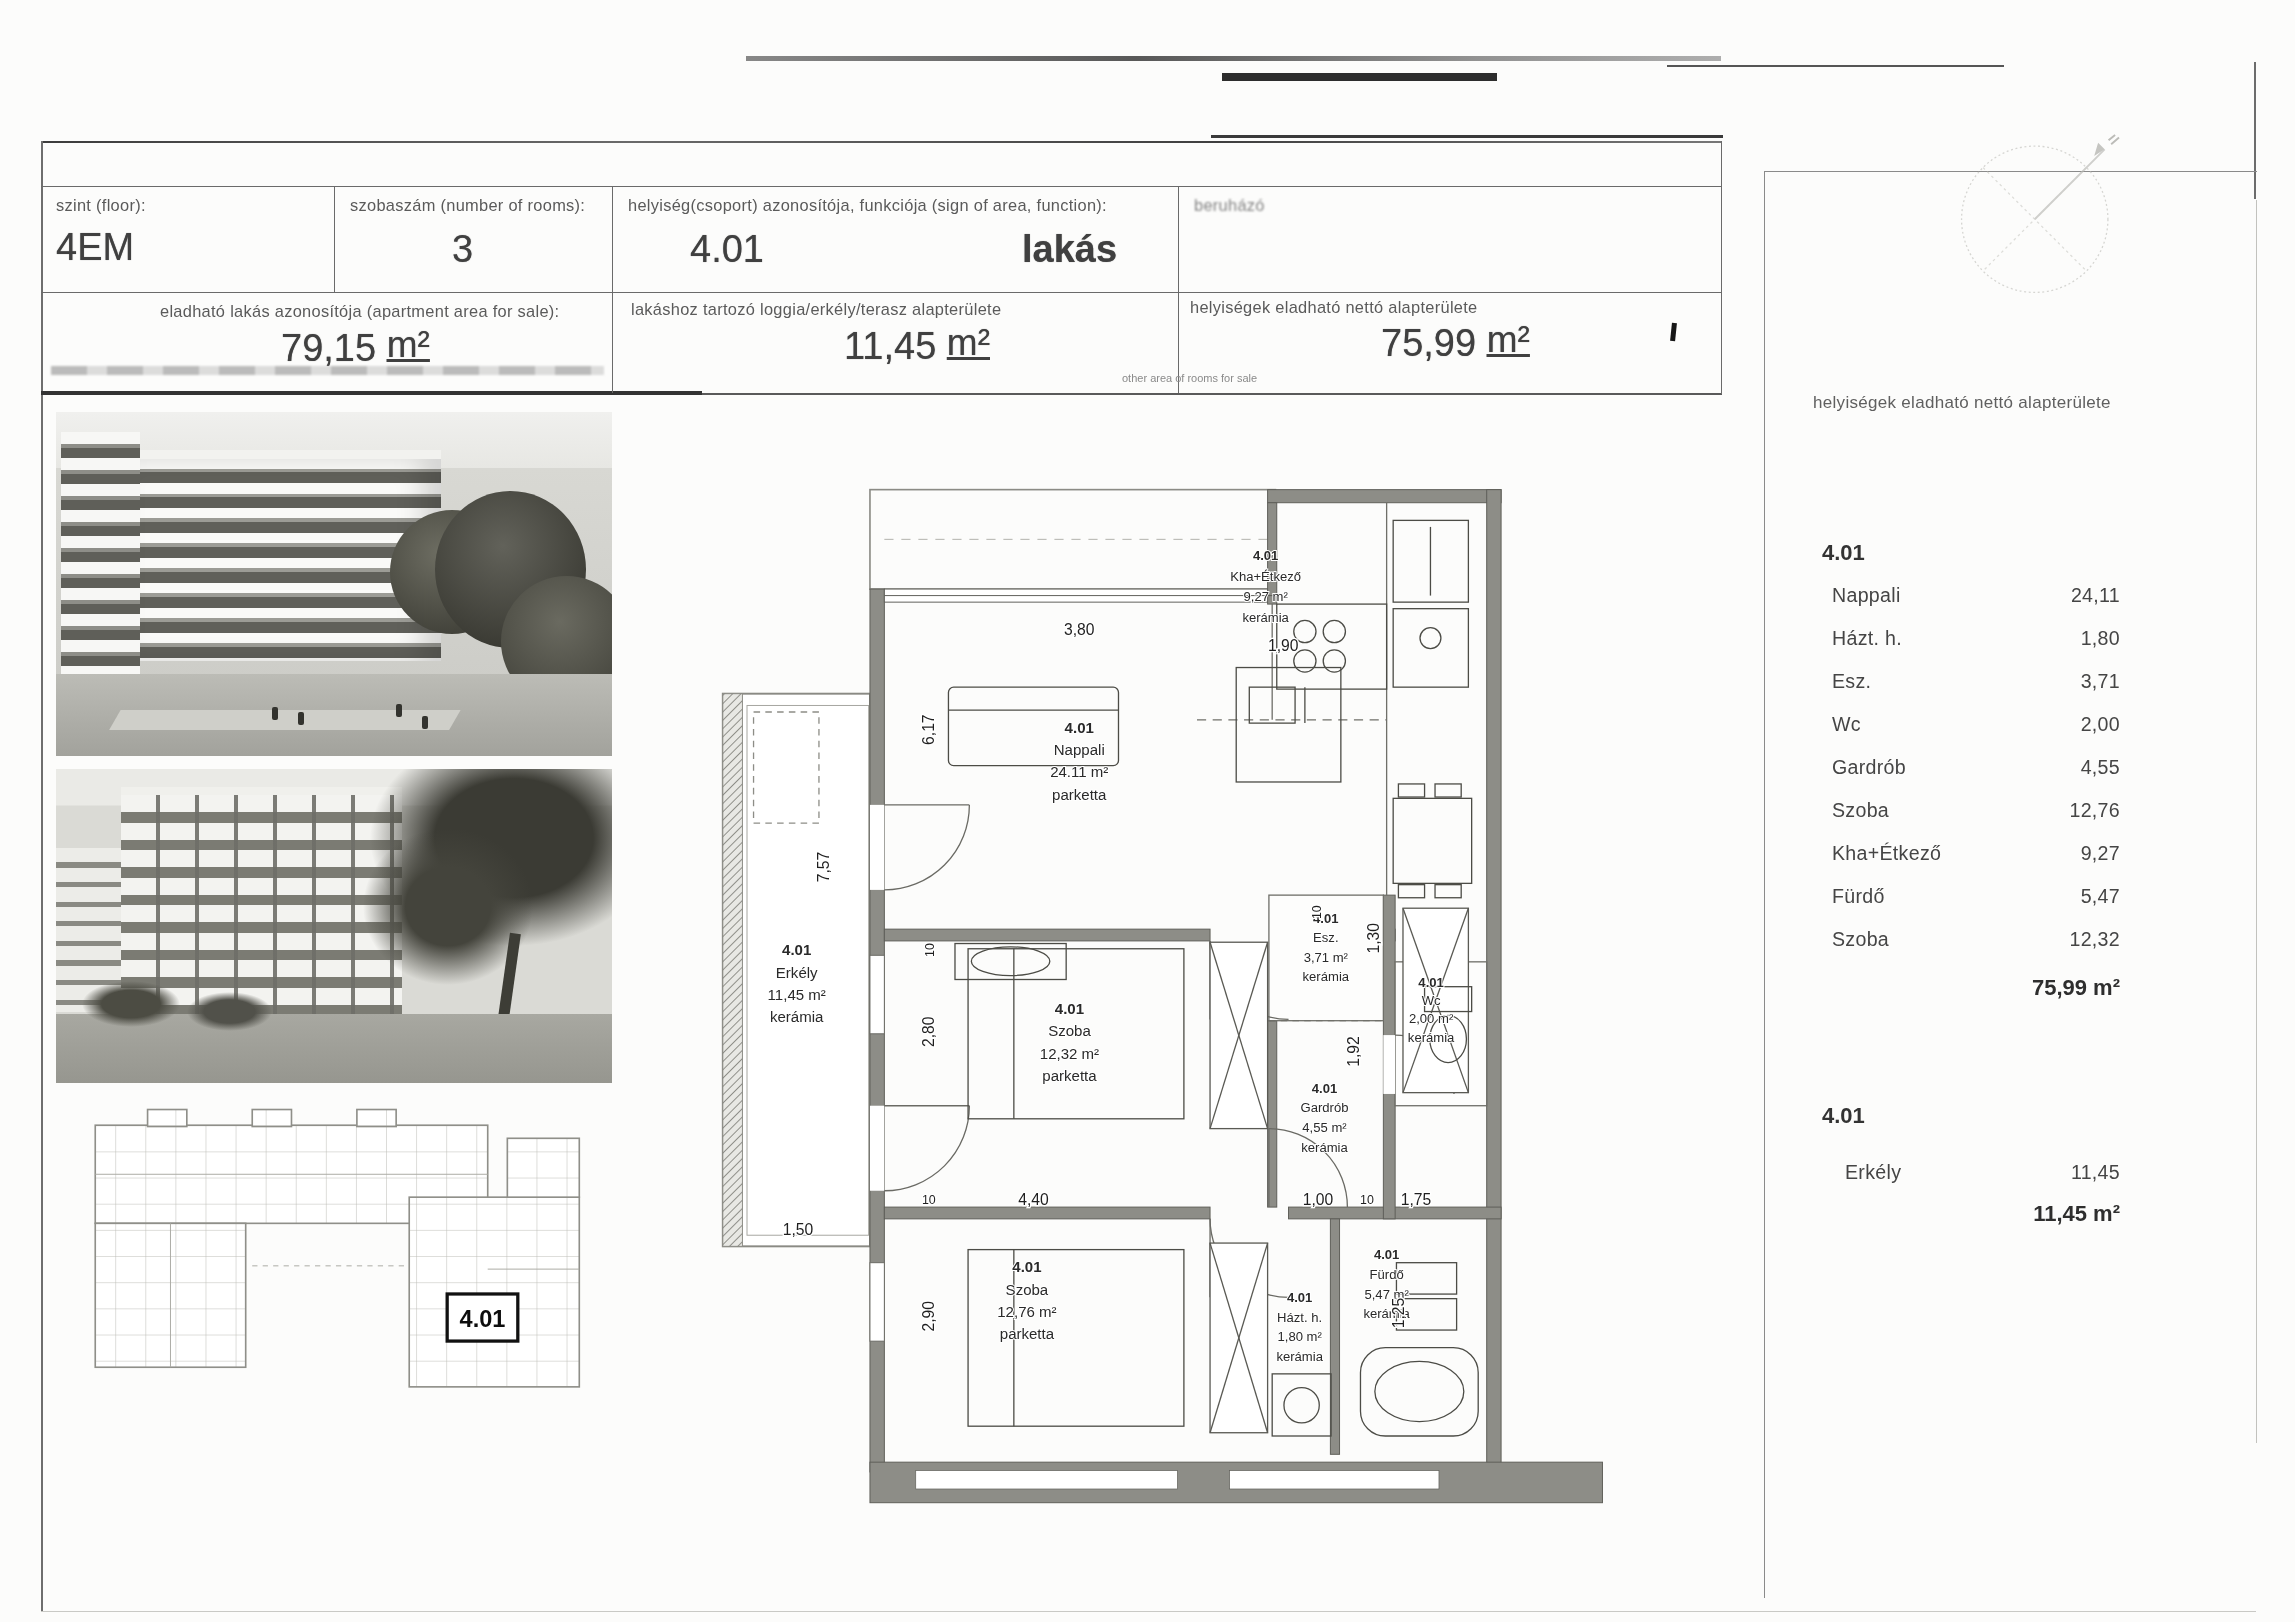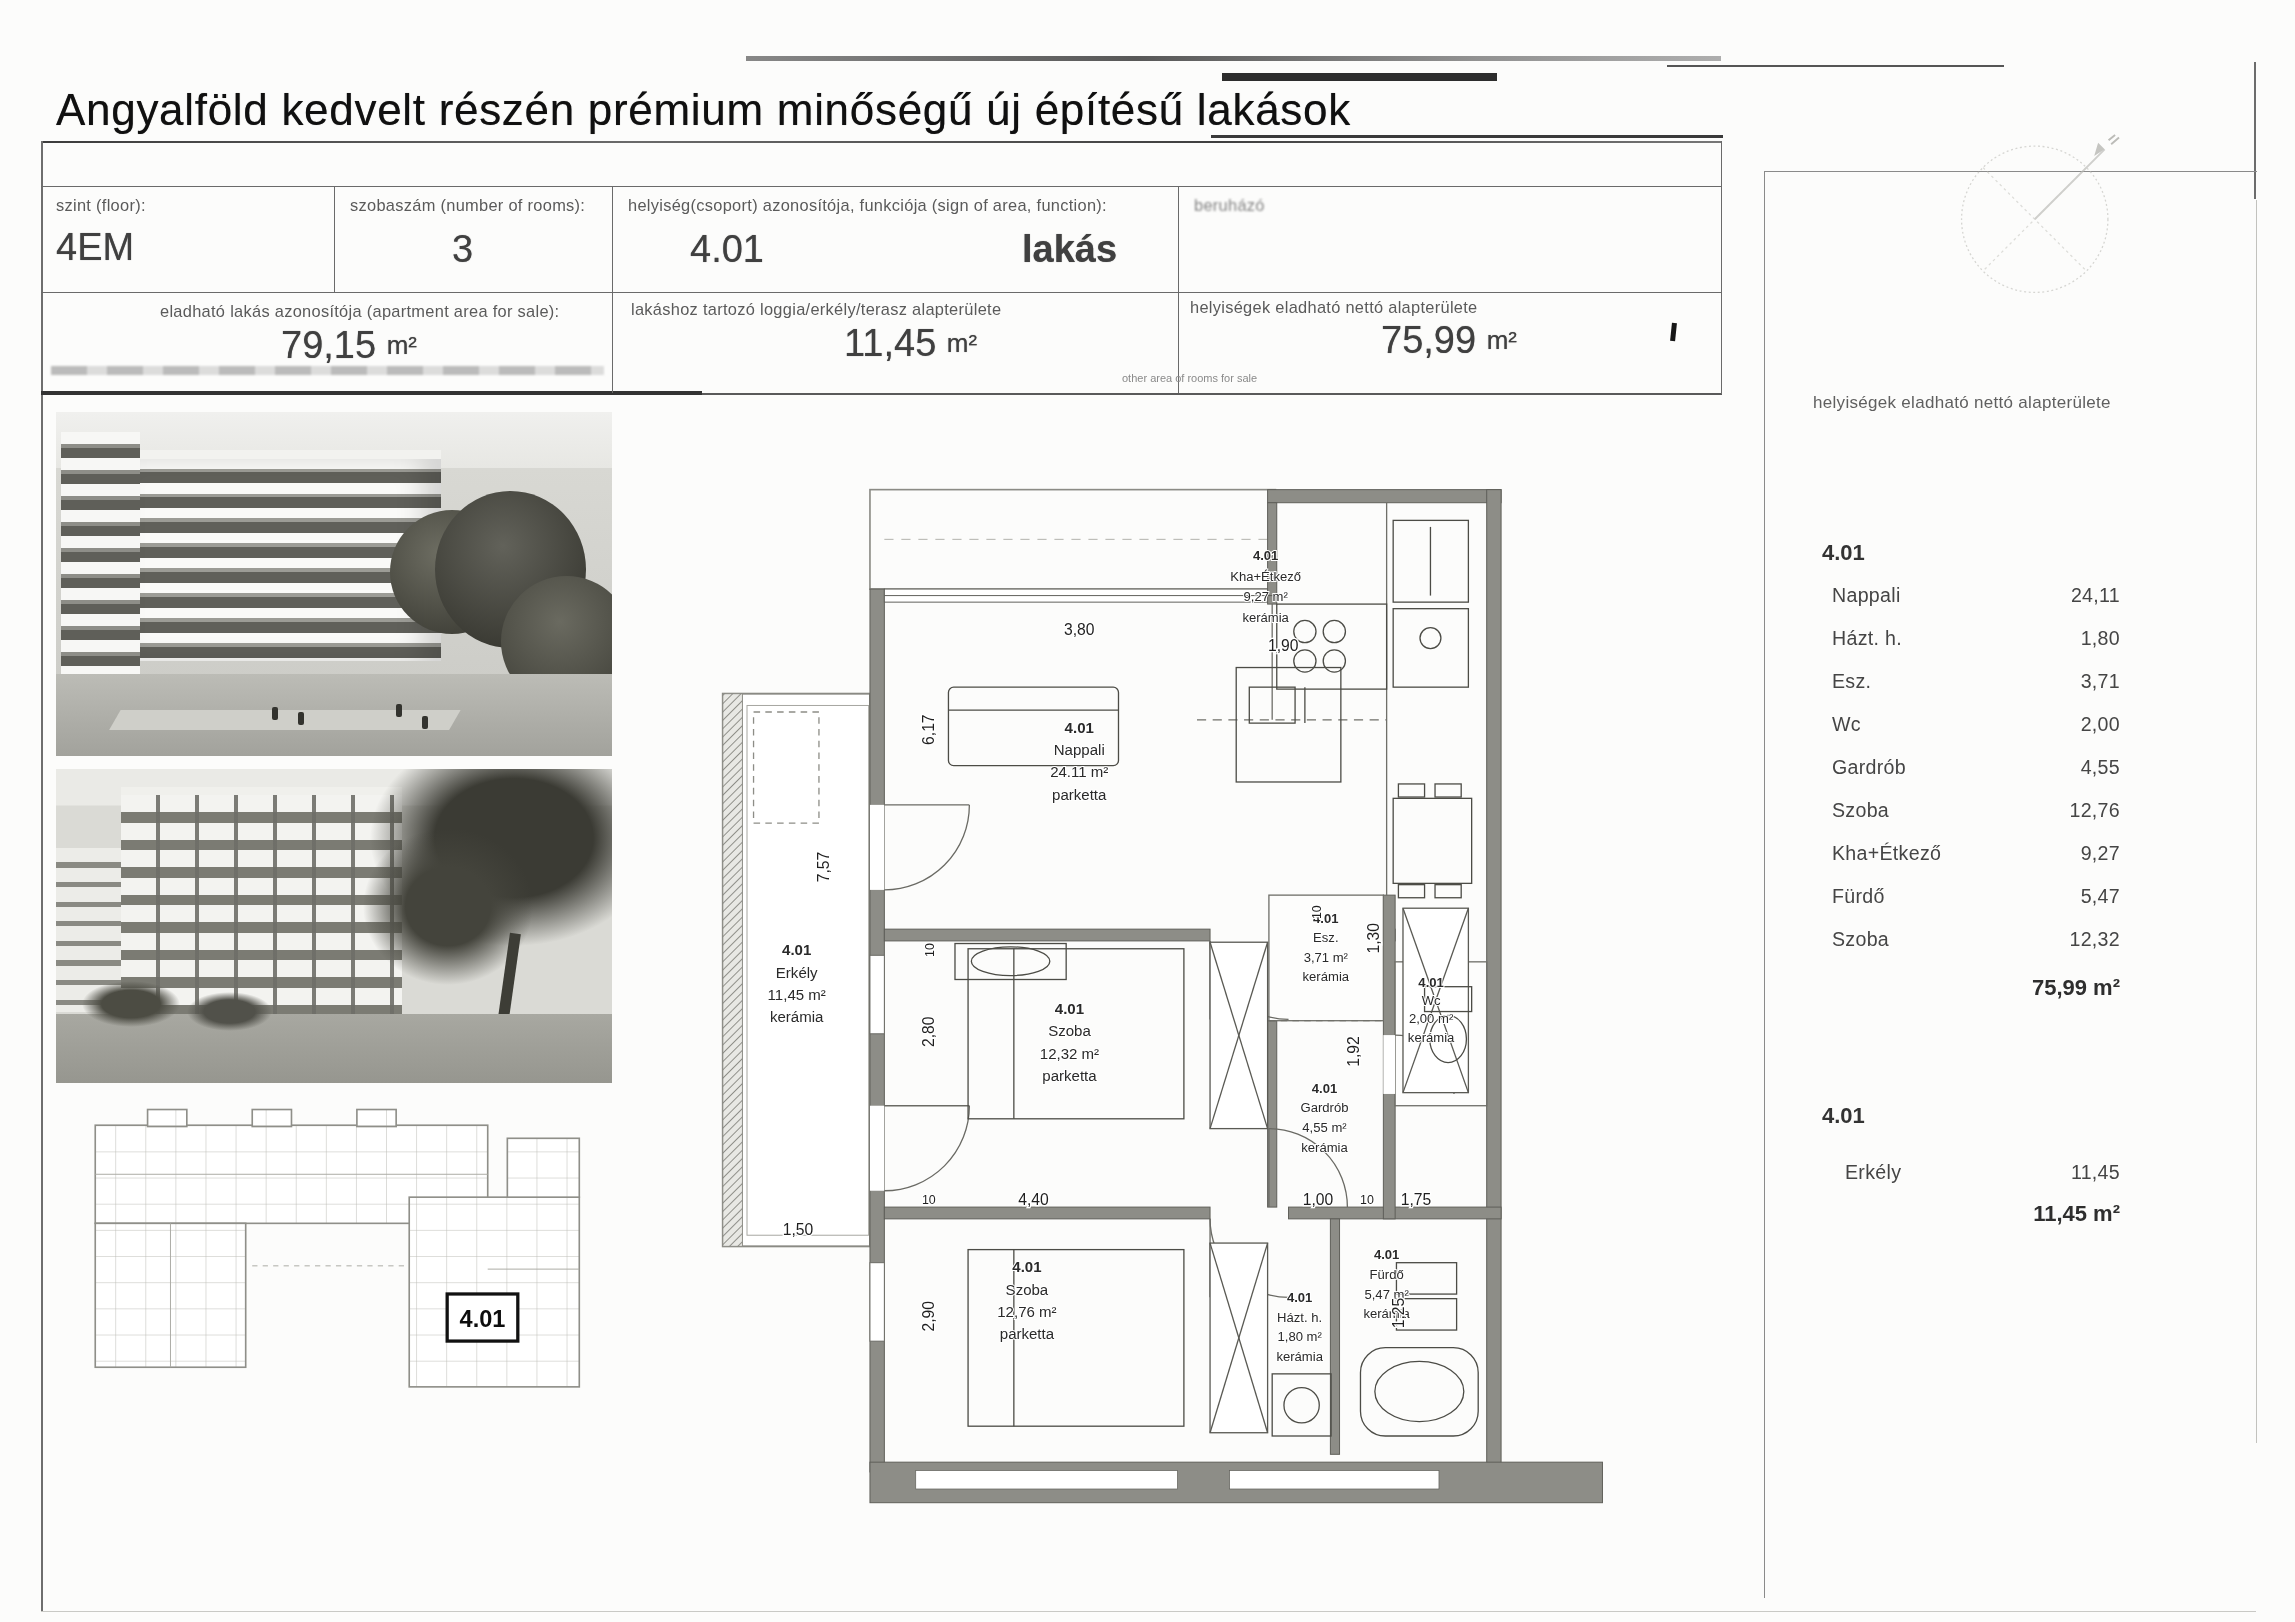--- a/index.html
+++ b/index.html
@@ -4,21 +4,21 @@
 <style>
   html,body{margin:0;padding:0;background:#ffffff;}
   .page{position:relative;width:2295px;height:1623px;background:#fcfcfb;overflow:hidden;
         font-family:"Liberation Sans",sans-serif;color:#2b2b2b;}
   .abs{position:absolute;}
   .ln{position:absolute;background:#5d5d5d;}
   .title{font-size:44px;font-weight:400;color:#101010;letter-spacing:0.7px;white-space:nowrap;
          text-shadow:0 0 0.7px rgba(0,0,0,.6);}
   .lbl{font-size:16.4px;color:#5a5a5a;filter:blur(0.4px);letter-spacing:0.3px;white-space:nowrap;}
   .bigval{font-size:38px;color:#404040;text-shadow:0 0 0.9px rgba(0,0,0,.55);white-space:nowrap;}
-  .unit{font-size:26px;vertical-align:3.9px;}
+  .unit{font-size:37px;vertical-align:3.9px;text-decoration:underline;}
   .tiny{font-size:11px;color:#8a8a8a;filter:blur(0.5px);white-space:nowrap;}
   .blurbar{position:absolute;height:9.2px;opacity:.5;filter:blur(0.8px);
            background:repeating-linear-gradient(90deg,#7c7c7c 0 36px,#bdbdbd 36px 56px);}
   
   .rt-head{font-size:17px;color:#5f5f5f;filter:blur(0.3px);letter-spacing:0.3px;white-space:nowrap;}
   .rt-id{font-size:22px;font-weight:700;color:#333;}
   .rt-rows{display:flex;flex-direction:column;}
   .rrow{display:flex;justify-content:space-between;align-items:flex-start;height:43px;
         font-size:19.6px;color:#454545;letter-spacing:0.3px;}
   .rt-total{font-size:22px;font-weight:700;color:#2e2e2e;}
@@ -42,21 +42,20 @@
 
 <div class="page">
 
   <div class="ln" style="left:746px;top:56px;width:975px;height:4.6px;background:linear-gradient(90deg,#6a6a6a,#2f2f2f 40%,#777 75%,#9a9a9a);opacity:.8;"></div>
   <div class="ln" style="left:1222px;top:73px;width:275px;height:7.9px;background:#2d2d2d;"></div>
   <div class="ln" style="left:1667px;top:65px;width:337px;height:2px;background:#555;"></div>
   <div class="ln" style="left:2254px;top:62px;width:2px;height:137px;background:#6c6c6c;"></div>
   <div class="ln" style="left:2256px;top:200px;width:1.3px;height:1243px;background:#c2c2be;"></div>
   <div class="ln" style="left:1211px;top:135px;width:512px;height:2.6px;background:#3a3a3a;"></div>
 
-  <div class="abs title" style="left:56px;top:85px;">Angyalföld kedvelt részén prémium minőségű új építésű lakások</div>
 
   <div class="ln" style="left:41px;top:141px;width:1681px;height:2px;background:linear-gradient(90deg,#3c3c3c,#6a6a6a 35%,#3f3f3f 70%,#777);"></div>
   <div class="ln" style="left:41px;top:141px;width:2px;height:1471px;background:#6e6e6e;"></div>
   <div class="ln" style="left:41px;top:186px;width:1681px;height:1.3px;background:#6a6a6a;"></div>
   <div class="ln" style="left:41px;top:292px;width:1681px;height:1.3px;background:#6a6a6a;"></div>
   <div class="ln" style="left:41px;top:393px;width:1681px;height:2px;background:#5a5a5a;"></div>
   <div class="ln" style="left:41px;top:391px;width:661px;height:3.9px;background:#333;"></div>
   <div class="ln" style="left:334px;top:186px;width:1.3px;height:106px;background:#6a6a6a;"></div>
   <div class="ln" style="left:612px;top:186px;width:1.3px;height:207px;background:#6a6a6a;"></div>
   <div class="ln" style="left:1178px;top:186px;width:1.3px;height:207px;background:#6a6a6a;"></div>

